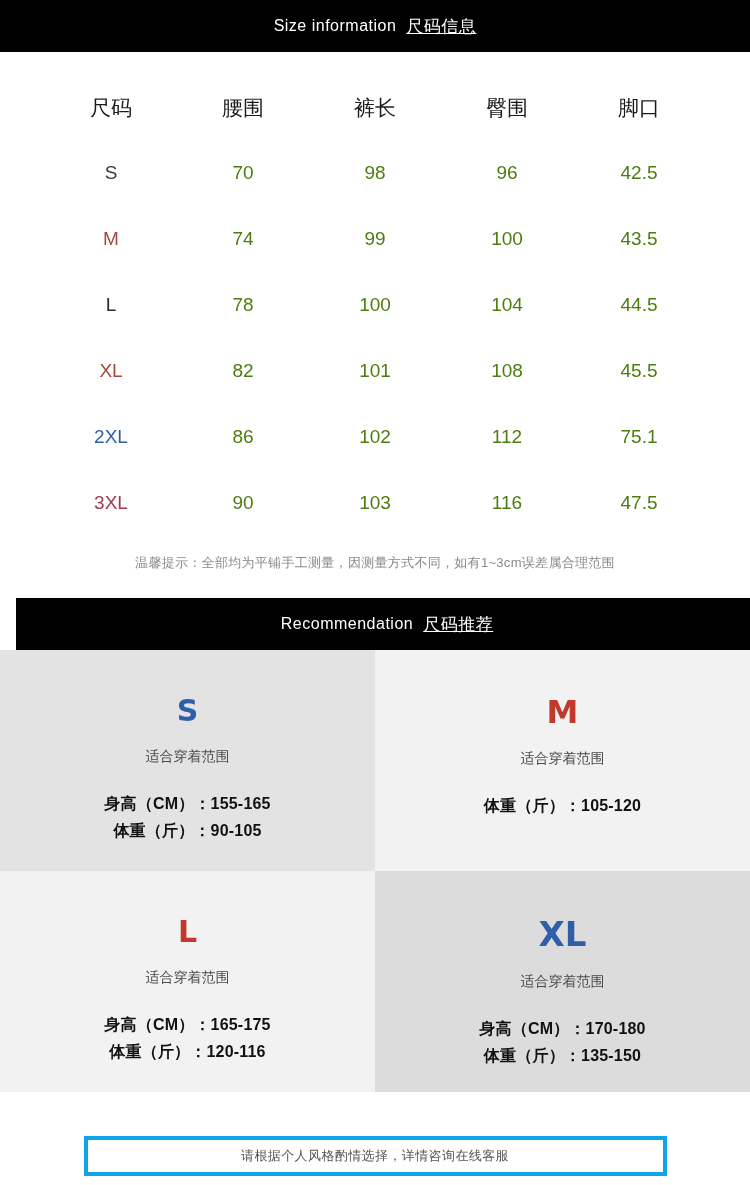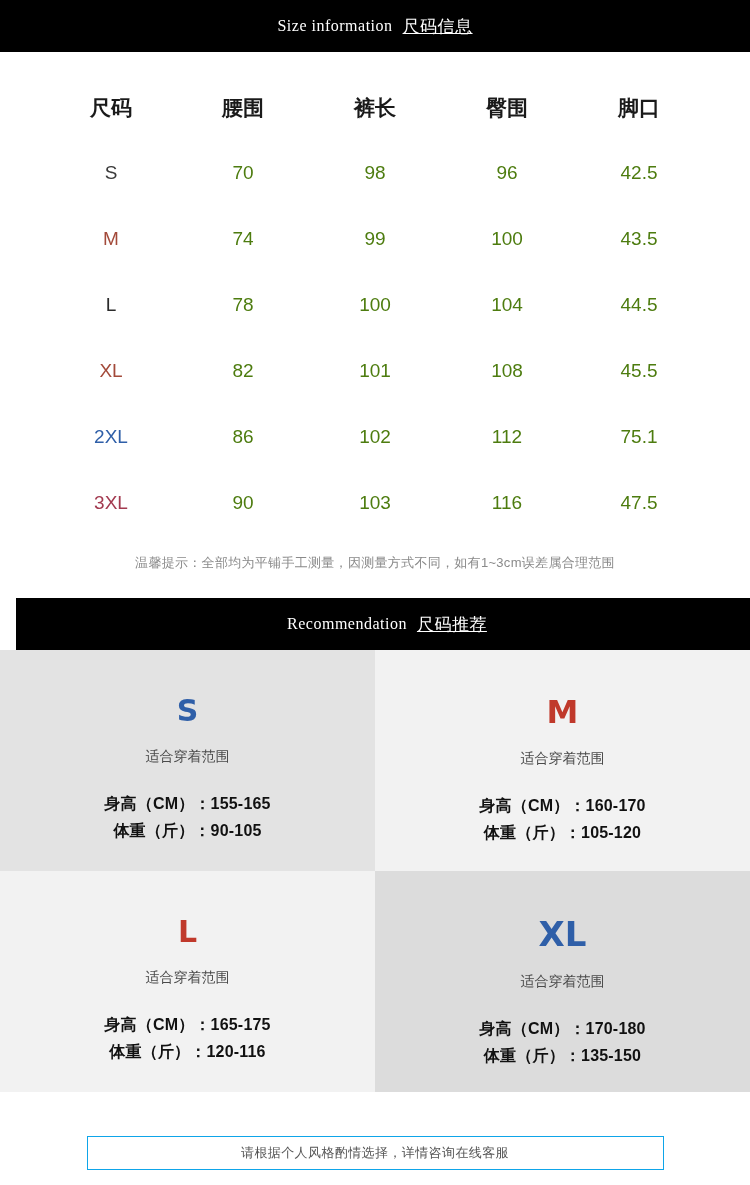--- a/index.html
+++ b/index.html
@@ -27,21 +27,21 @@
     color: #ffffff;
     text-align: center;
     font-size: 17px;
     letter-spacing: 0.5px;
     display: flex;
     align-items: center;
     justify-content: center;
     gap: 10px;
   }
   .black-bar .en {
-    font-family: Liberation Serif, serif;
+    font-family: Liberation Sans, sans-serif;
     font-size: 16px;
     font-weight: 400;
   }
   .black-bar .cn {
     font-size: 17px;
     font-weight: 400;
     text-decoration: underline;
   }
   #bar-size-info { height: 52px; }
   #bar-recommend { height: 52px; }
@@ -61,21 +61,21 @@
   table.size-table td {
     text-align: center;
     font-weight: normal;
     vertical-align: middle;
   }
   table.size-table thead th {
     font-size: 21px;
     color: #1a1a1a;
     padding-top: 42px;
     padding-bottom: 18px;
-    font-weight: 700;
+    font-weight: 400;
   }
   table.size-table tbody td {
     font-size: 19px;
     color: #4d7c0f;
     height: 64px;
   }
   td.size-label {
     font-weight: bold;
     font-size: 19px;
   }
@@ -126,21 +126,21 @@
     width: 750px;
     padding: 26px 0 20px 0;
     box-sizing: border-box;
     background: #ffffff;
     display: flex;
     justify-content: center;
   }
   .footer-note {
     width: 575px;
     height: 32px;
-    border: 1px solid #0ea5e9;
+    border: 4px solid #0ea5e9;
     display: flex;
     align-items: center;
     justify-content: center;
     font-size: 13px;
     color: #555555;
     letter-spacing: 0.4px;
   }
 </style>
 </head>
 <body>
@@ -220,21 +220,20 @@
   <div class="rec-grid" id="rec-grid" style="position:absolute; top:650px; left:0;">
       <div class="rec-cell" style="background: rgb(227, 227, 227);">
         <div class="big-size" style="color: rgb(47, 95, 168); font-size: 30px;">S</div>
         <div class="sub">适合穿着范围</div>
         <div class="line">身高（CM）：155-165</div>
         <div class="line">体重（斤）：90-105</div>
       </div>
       <div class="rec-cell" style="background: rgb(242, 242, 242);">
         <div class="big-size" style="color: rgb(192, 57, 43); font-size: 32px;">M</div>
         <div class="sub">适合穿着范围</div>
-        <div class="line">身高（CM）：160-170</div>
         <div class="line">体重（斤）：105-120</div>
       </div>
       <div class="rec-cell" style="background: rgb(242, 242, 242);">
         <div class="big-size" style="color: rgb(192, 57, 43); font-size: 30px;">L</div>
         <div class="sub">适合穿着范围</div>
         <div class="line">身高（CM）：165-175</div>
         <div class="line">体重（斤）：120-116</div>
       </div>
       <div class="rec-cell" style="background: rgb(220, 220, 220);">
         <div class="big-size" style="color: rgb(47, 95, 168); font-size: 34px;">XL</div>

